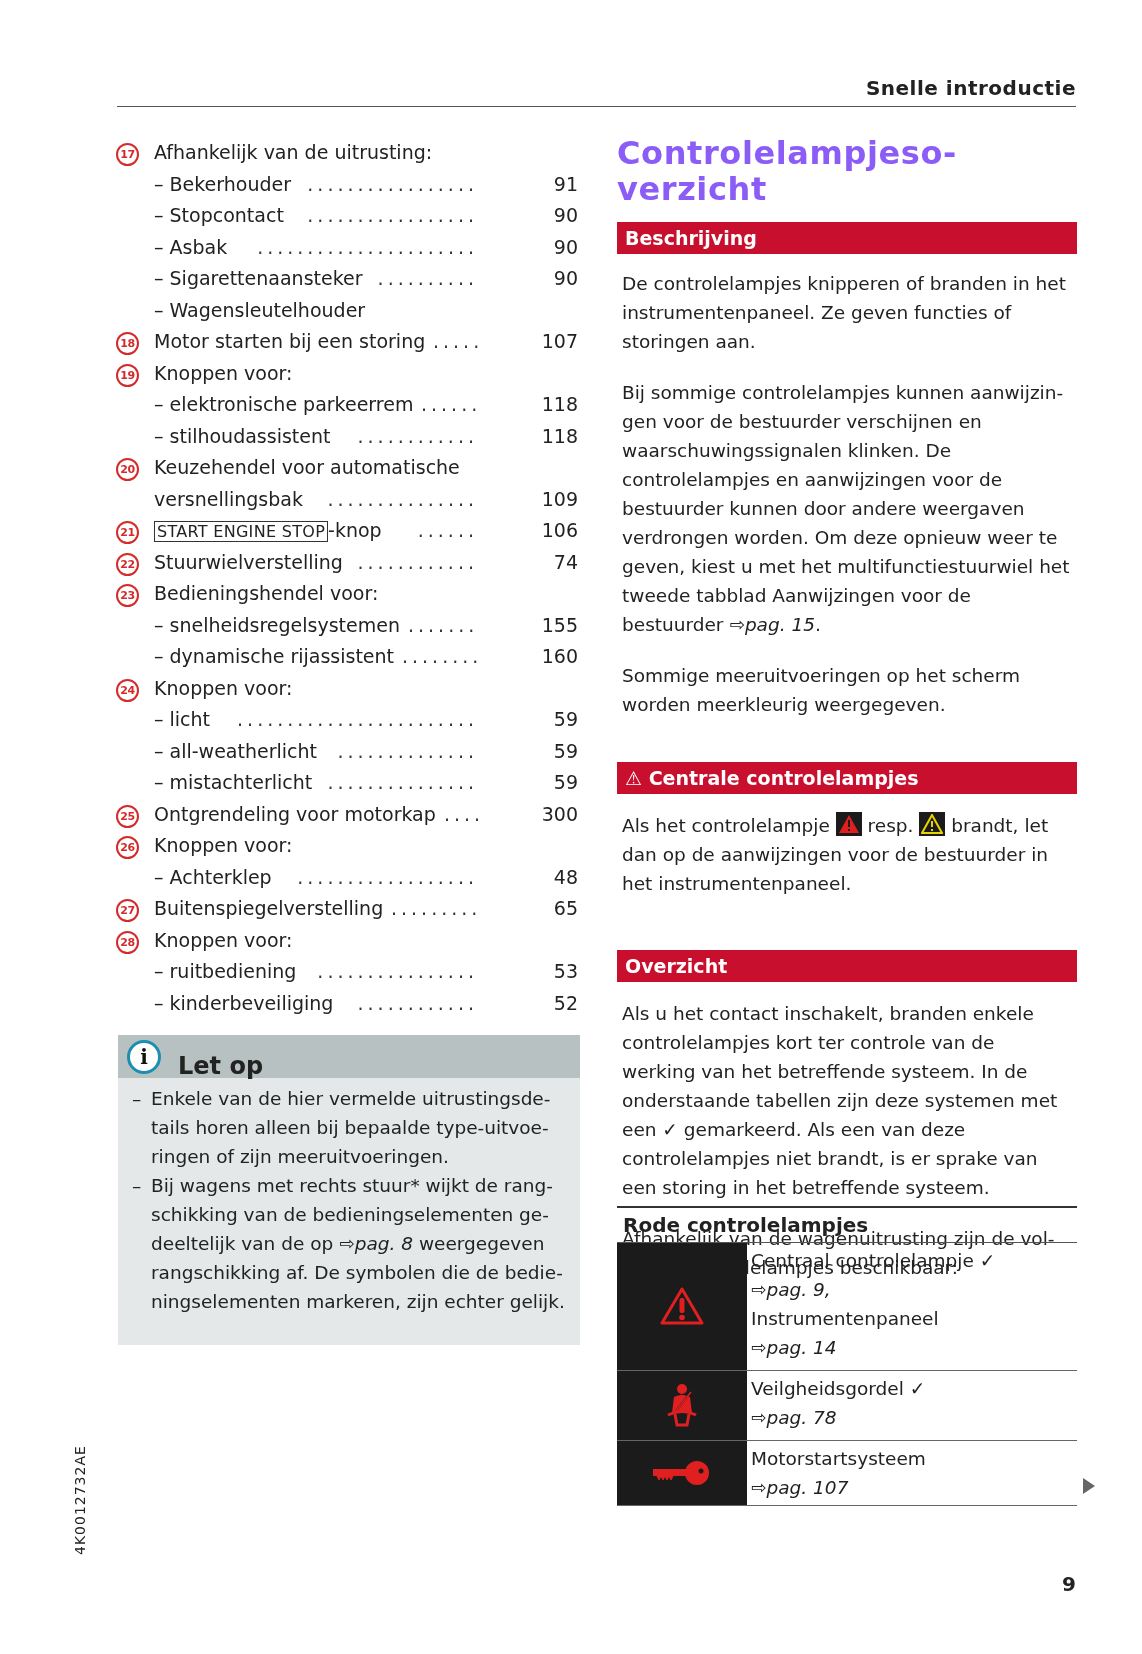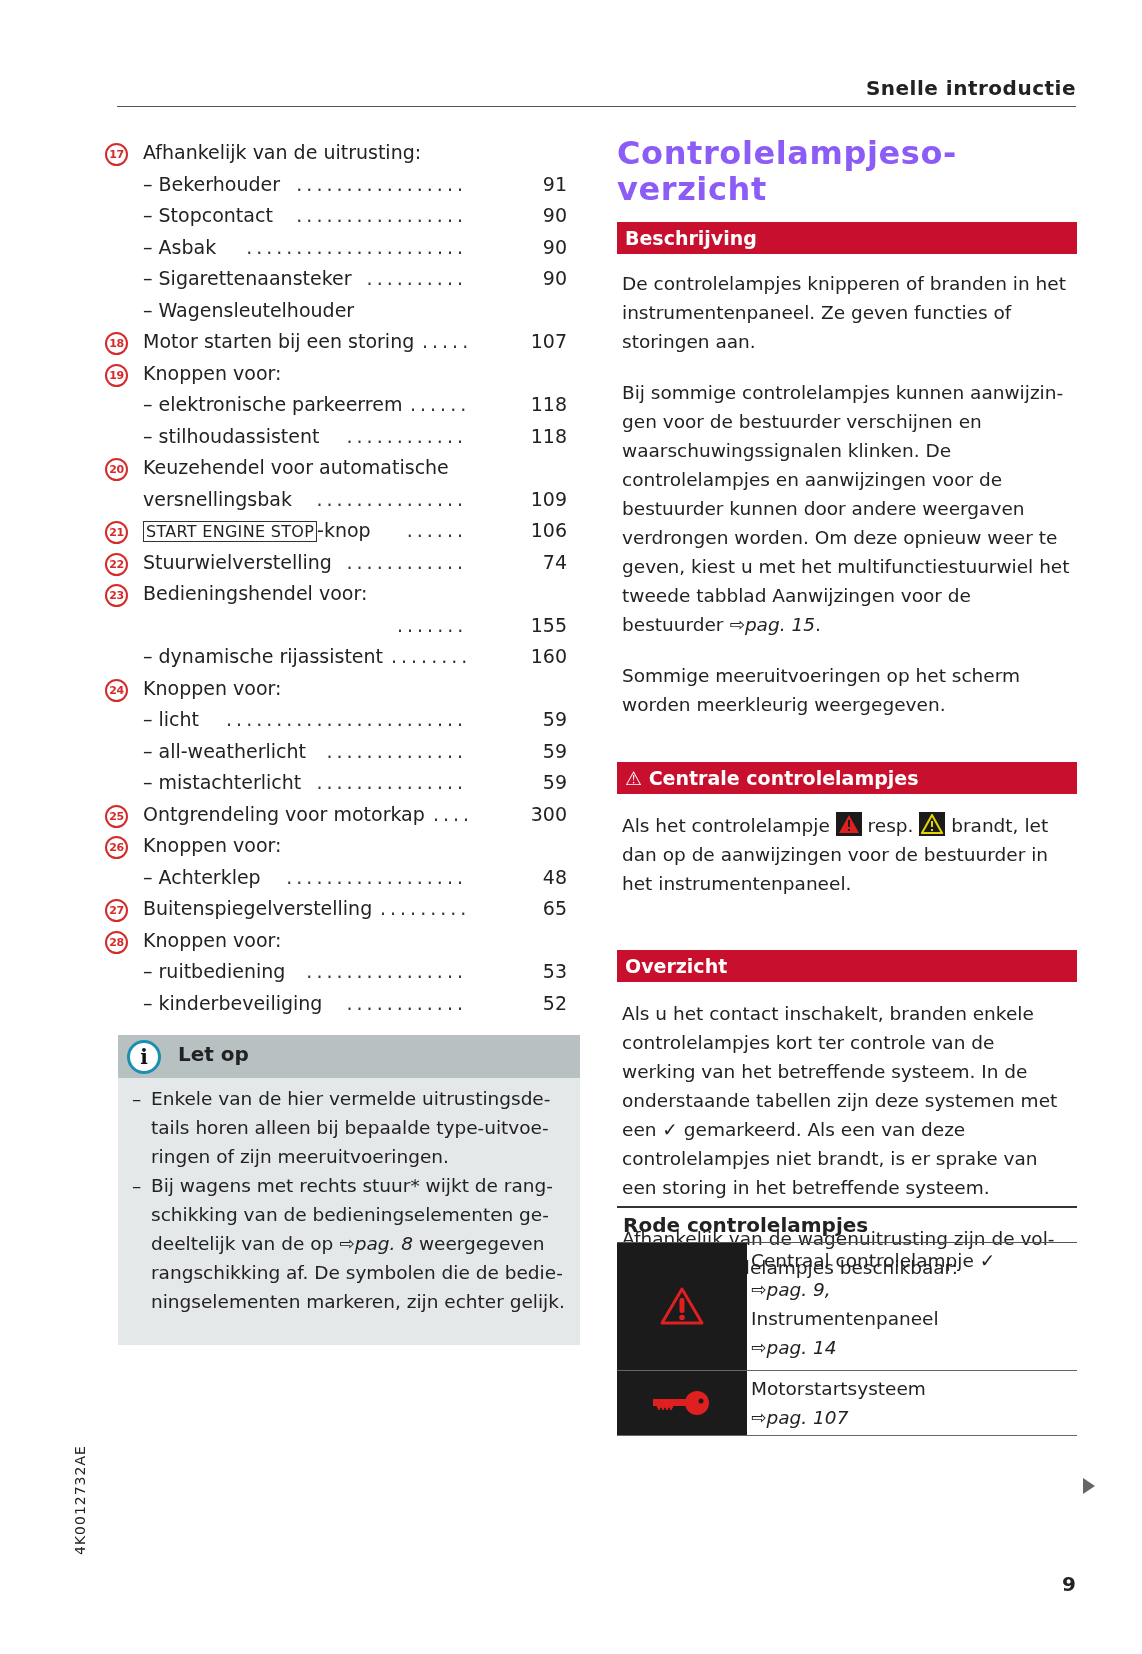--- a/index.html
+++ b/index.html
@@ -2,36 +2,36 @@
 <html><head>
 <meta charset="utf-8">
 <style>
   html, body { margin:0; padding:0; background:#ffffff; }
   body { width:1142px; height:1654px; position:relative; overflow:hidden;
          font-family:"DejaVu Sans", sans-serif; color:#222; }
   .header-title { position:absolute; right:66px; top:76px; font-size:20px; font-weight:bold; letter-spacing:0.5px; color:#222; }
   .header-rule { position:absolute; left:117px; right:66px; top:106px; height:1px; background:#555; }
 
   
-  .toc { position:absolute; left:105px; top:137px; width:462px; font-size:19px; }
+  .toc { position:absolute; left:116px; top:137px; width:462px; font-size:19px; }
   .toc-row { position:relative; height:31.5px; line-height:31.5px; white-space:nowrap; }
   .toc-row.sub { padding-left:38px; }
   .toc-row.main { padding-left:38px; }
   .num-badge { position:absolute; left:0; top:6px; width:19px; height:19px; border:2px solid #d42a2a; border-radius:50%;
                color:#d42a2a; font-size:11px; font-weight:bold; line-height:19px; text-align:center; letter-spacing:-0.5px; }
   .toc-label { display:inline-block; }
   .dots { position:absolute; top:0; color:#333; letter-spacing:4px; }
   .toc-page { position:absolute; right:0; top:0; text-align:right; }
   .key-box { border:1.5px solid #333; padding:0 2px; font-size:16px; letter-spacing:0.3px; }
 
   .note { position:absolute; left:118px; top:1035px; width:462px; height:310px; background:#e4e8e8; }
   .note-head { height:43px; background:#b7c1c1; position:relative; }
   .info-icon { position:absolute; left:9px; top:5px; width:28px; height:28px; border:3px solid #1a8fb0; border-radius:50%;
                background:#fff; color:#111; font-family:"DejaVu Serif", serif; font-weight:bold; font-size:20px; text-align:center; line-height:28px; }
-  .note-title { position:absolute; left:60px; top:7px; font-size:20px; font-weight:bold; }
+  .note-title { position:absolute; left:60px; top:17px; font-size:24px; font-weight:bold; }
   .note-list { margin:0; padding:6px 14px 0 14px; list-style:none; font-size:18.5px; line-height:29px; }
   .note-list li { position:relative; padding-left:19px; }
   .note-list li::before { content:"–"; position:absolute; left:0; }
   .ital { font-style:italic; }
 
   
   .right { position:absolute; left:617px; top:135px; width:460px; }
   .h1 { font-size:32px; font-weight:bold; line-height:36px; letter-spacing:0.6px; color:#8b5cf6; margin:0; }
   .bar { height:32px; background:#c8102e; color:#fff; font-weight:bold; font-size:19px; line-height:32px; padding-left:8px; }
   .para { font-size:18.5px; line-height:29px; margin:5px; }
@@ -64,21 +64,21 @@
     <div class="toc-row sub"><span class="toc-label"><span>– Wagensleutelhouder</span></span></div>
     <div class="toc-row main"><span class="num-badge">18</span><span class="toc-label"><span>Motor starten bij een storing</span></span><span class="dots" style="left: 317px; width: 45px; overflow: hidden; text-align: right;">.....</span><span class="toc-page">107</span></div>
     <div class="toc-row main"><span class="num-badge">19</span><span class="toc-label"><span>Knoppen voor:</span></span></div>
     <div class="toc-row sub"><span class="toc-label"><span>– elektronische parkeerrem</span></span><span class="dots" style="left: 305px; width: 57px; overflow: hidden; text-align: right;">......</span><span class="toc-page">118</span></div>
     <div class="toc-row sub"><span class="toc-label"><span>– stilhoudassistent</span></span><span class="dots" style="left: 222px; width: 140px; overflow: hidden; text-align: right;">............</span><span class="toc-page">118</span></div>
     <div class="toc-row main"><span class="num-badge">20</span><span class="toc-label"><span>Keuzehendel voor automatische</span></span></div>
     <div class="toc-row main"><span class="toc-label"><span>versnellingsbak</span></span><span class="dots" style="left: 195px; width: 167px; overflow: hidden; text-align: right;">...............</span><span class="toc-page">109</span></div>
     <div class="toc-row main"><span class="num-badge">21</span><span class="toc-label"><span class="key-box">START ENGINE STOP</span><span>-knop</span></span><span class="dots" style="left: 274px; width: 88px; overflow: hidden; text-align: right;">......</span><span class="toc-page">106</span></div>
     <div class="toc-row main"><span class="num-badge">22</span><span class="toc-label"><span>Stuurwielverstelling</span></span><span class="dots" style="left: 235px; width: 127px; overflow: hidden; text-align: right;">............</span><span class="toc-page">74</span></div>
     <div class="toc-row main"><span class="num-badge">23</span><span class="toc-label"><span>Bedieningshendel voor:</span></span></div>
-    <div class="toc-row sub"><span class="dots" style="left: 292px; width: 70px; overflow: hidden; text-align: right;">.......</span><span class="toc-page">155</span></div>
+    <div class="toc-row sub"><span class="toc-label"><span>– snelheidsregelsystemen</span></span><span class="dots" style="left: 292px; width: 70px; overflow: hidden; text-align: right;">.......</span><span class="toc-page">155</span></div>
     <div class="toc-row sub"><span class="toc-label"><span>– dynamische rijassistent</span></span><span class="dots" style="left: 286px; width: 76px; overflow: hidden; text-align: right;">........</span><span class="toc-page">160</span></div>
     <div class="toc-row main"><span class="num-badge">24</span><span class="toc-label"><span>Knoppen voor:</span></span></div>
     <div class="toc-row sub"><span class="toc-label"><span>– licht</span></span><span class="dots" style="left: 102px; width: 260px; overflow: hidden; text-align: right;">........................</span><span class="toc-page">59</span></div>
     <div class="toc-row sub"><span class="toc-label"><span>– all-weatherlicht</span></span><span class="dots" style="left: 209px; width: 153px; overflow: hidden; text-align: right;">..............</span><span class="toc-page">59</span></div>
     <div class="toc-row sub"><span class="toc-label"><span>– mistachterlicht</span></span><span class="dots" style="left: 204px; width: 158px; overflow: hidden; text-align: right;">...............</span><span class="toc-page">59</span></div>
     <div class="toc-row main"><span class="num-badge">25</span><span class="toc-label"><span>Ontgrendeling voor motorkap</span></span><span class="dots" style="left: 328px; width: 34px; overflow: hidden; text-align: right;">....</span><span class="toc-page">300</span></div>
     <div class="toc-row main"><span class="num-badge">26</span><span class="toc-label"><span>Knoppen voor:</span></span></div>
     <div class="toc-row sub"><span class="toc-label"><span>– Achterklep</span></span><span class="dots" style="left: 164px; width: 198px; overflow: hidden; text-align: right;">..................</span><span class="toc-page">48</span></div>
     <div class="toc-row main"><span class="num-badge">27</span><span class="toc-label"><span>Buitenspiegelverstelling</span></span><span class="dots" style="left: 275px; width: 87px; overflow: hidden; text-align: right;">.........</span><span class="toc-page">65</span></div>
     <div class="toc-row main"><span class="num-badge">28</span><span class="toc-label"><span>Knoppen voor:</span></span></div>
@@ -147,20 +147,36 @@
           <circle cx="23" cy="31.5" r="2.8" fill="#e02020"></circle>
         </svg>
     </div>
     <div class="t-text">
       <div>Centraal controlelampje ✓</div>
       <div class="ital">⇨pag. 9,</div>
       <div>Instrumentenpaneel</div>
       <div class="ital">⇨pag. 14</div>
     </div>
   </div>
+  <div class="t-row" style="height:69px">
+    <div class="t-icon">
+      <svg width="40" height="44" viewBox="0 0 40 44">
+          <circle cx="20" cy="6" r="5" fill="#e02020"></circle>
+          <path d="M12 14 Q20 10 28 14 L30 30 L10 30 Z" fill="#e02020"></path>
+          <line x1="28" y1="10" x2="14" y2="28" stroke="#1b1b1b" stroke-width="2"></line>
+          <line x1="29" y1="9" x2="14" y2="28" stroke="#e02020" stroke-width="1.5"></line>
+          <path d="M6 32 Q20 25 34 32" stroke="#e02020" stroke-width="3" fill="none"></path>
+          <path d="M13 31 L15 42 L25 42 L27 31" stroke="#e02020" stroke-width="3" fill="none"></path>
+        </svg>
+    </div>
+    <div class="t-text">
+      <div>Veilgheidsgordel ✓</div>
+      <div class="ital">⇨pag. 78</div>
+    </div>
+  </div>
   <div class="t-row" style="height:64px">
     <div class="t-icon">
       <svg width="62" height="28" viewBox="0 0 62 28">
           <circle cx="46" cy="14" r="12" fill="#e02020"></circle>
           <circle cx="50" cy="12" r="2.5" fill="#1b1b1b"></circle>
           <rect x="2" y="10" width="36" height="7" fill="#e02020"></rect>
           <path d="M6 17 l2 4 l2-4 l2 4 l2-4 l2 4 l2-4 l2 4 l2-4" fill="#e02020" stroke="#e02020"></path>
         </svg>
     </div>
     <div class="t-text">

